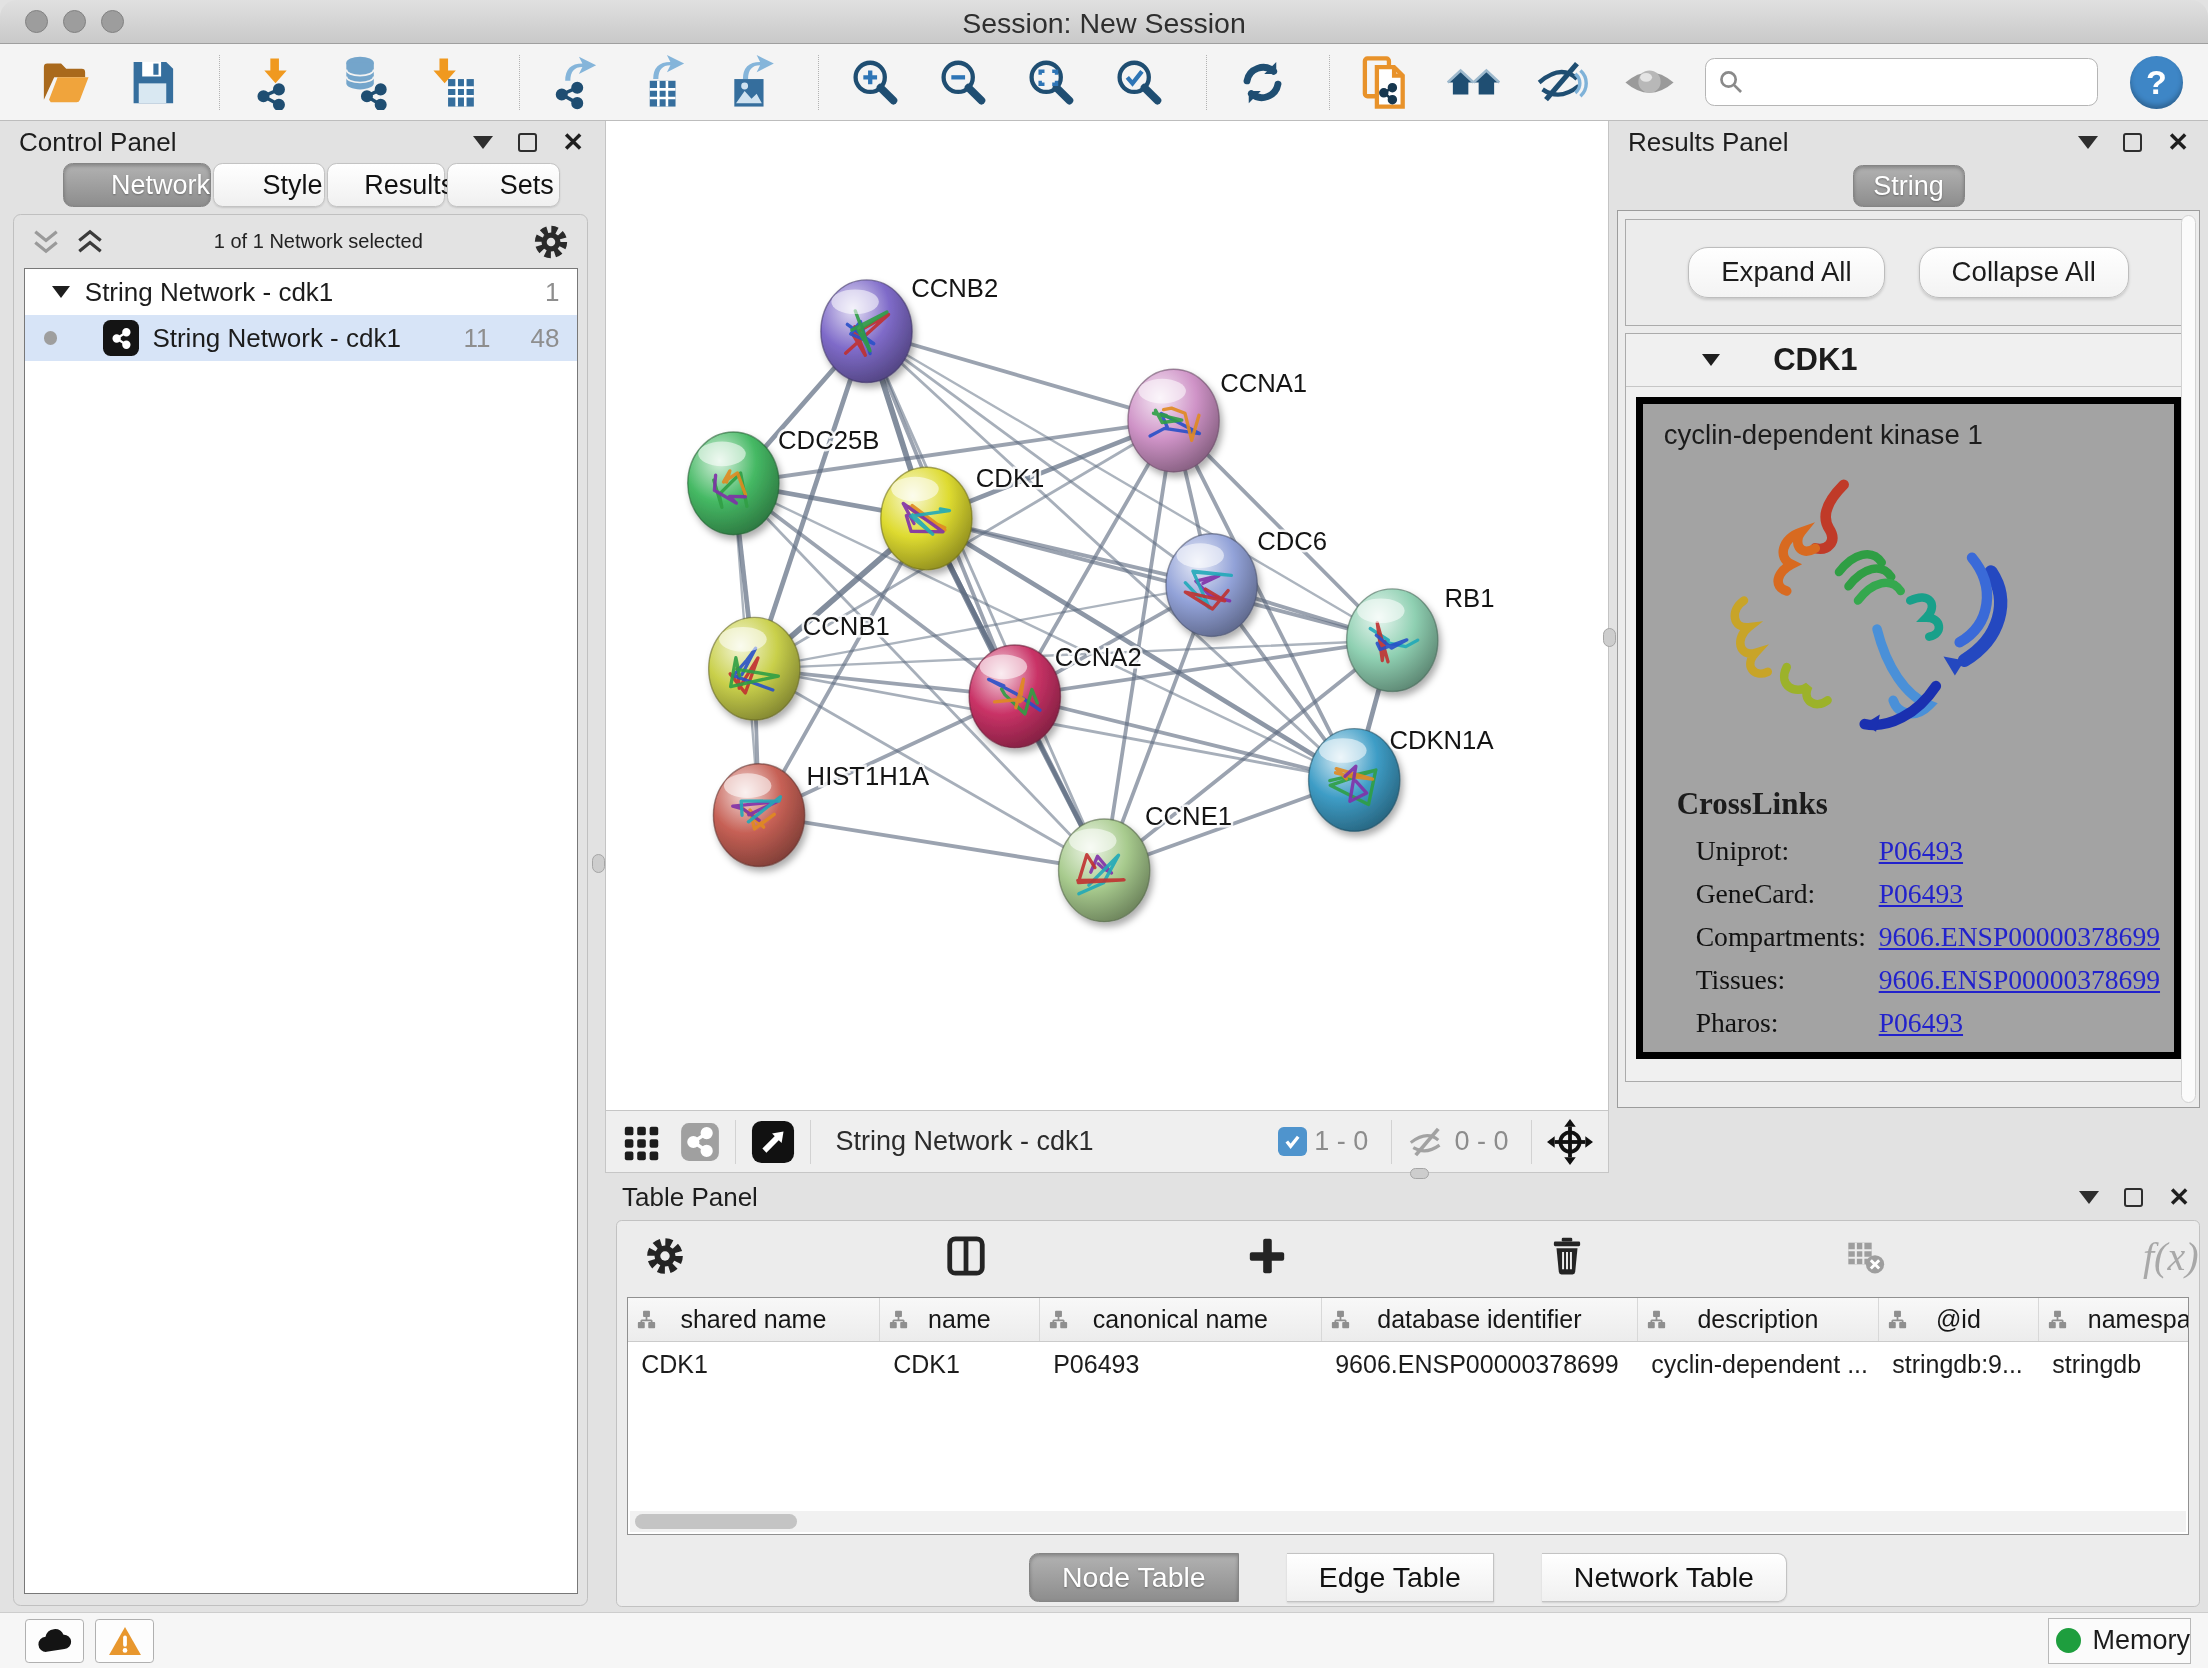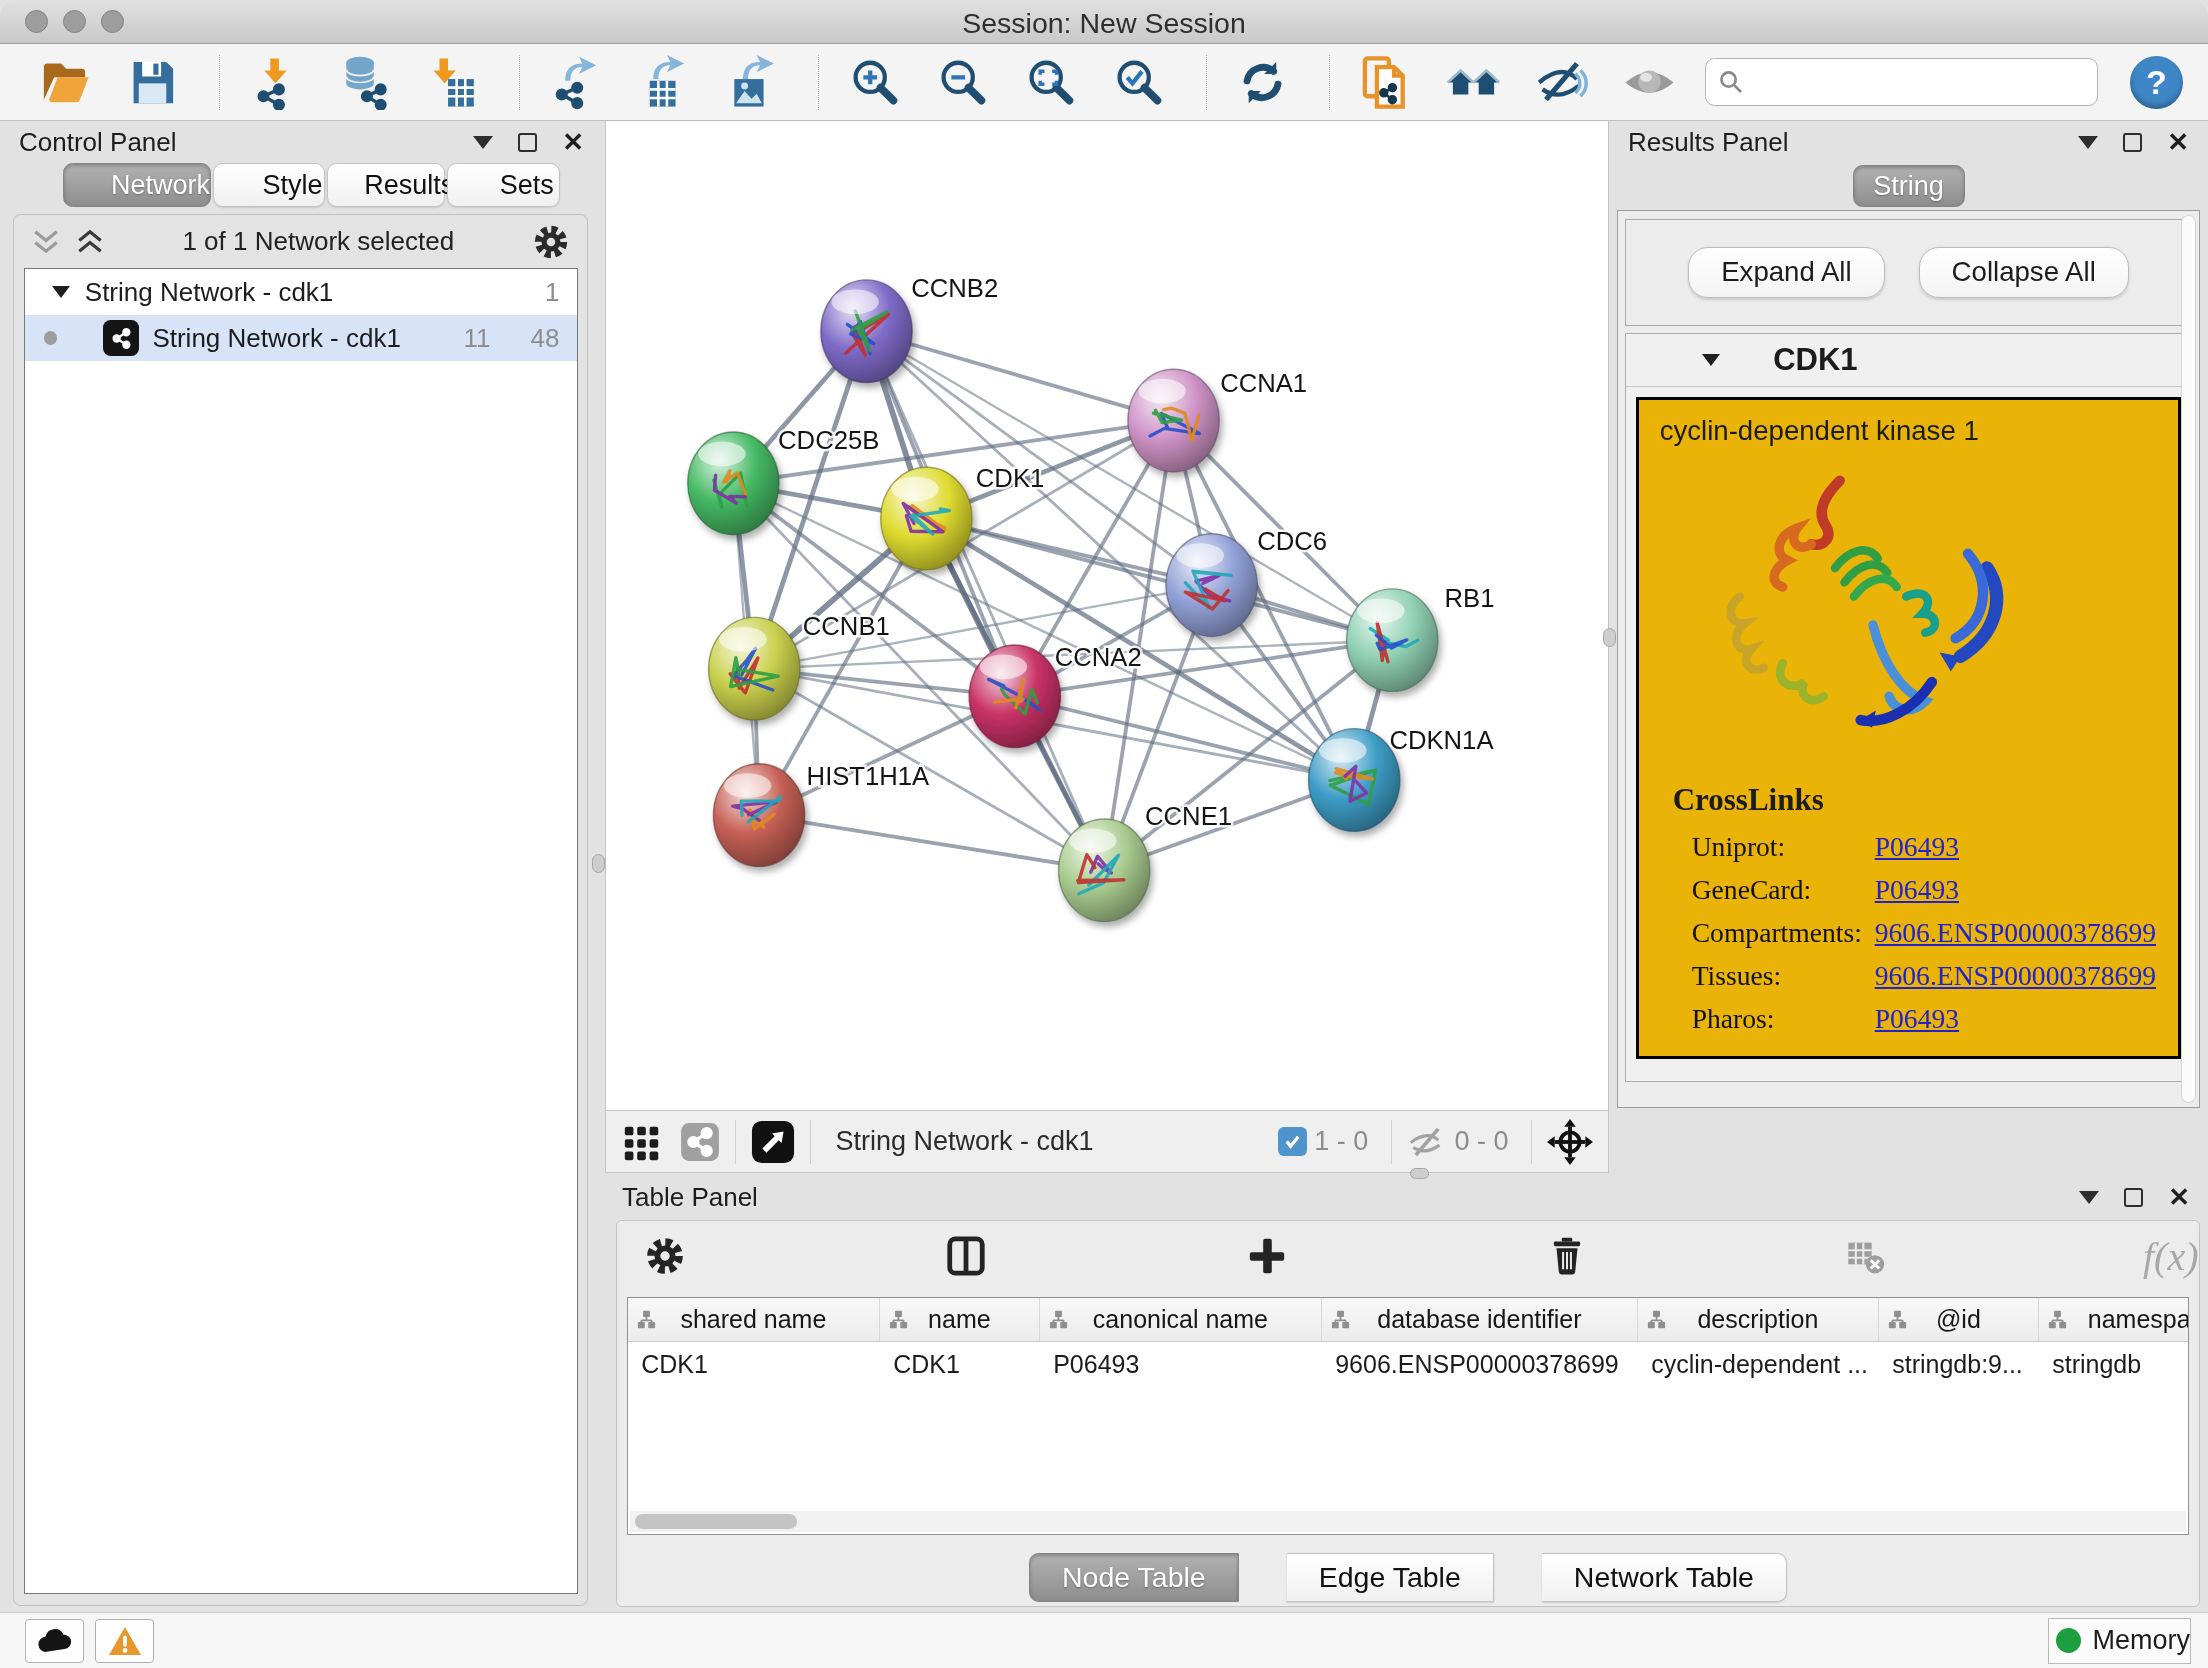--- a/index.html
+++ b/index.html
@@ -42,21 +42,21 @@
   .pill.sel { background:linear-gradient(#b2b2b2,#8d8d8d); color:#fff; border-color:#858585;
     text-shadow:0 1px 1.9px rgba(0,0,0,.3); box-shadow:inset 0 1.9px 3.8px rgba(0,0,0,.25); }
 
   
   .control { position:absolute; left:0; top:121px; width:603px; height:1491px; }
   .cp-tabs { position:absolute; left:63px; top:42px; height:44px; display:flex; }
   .cp-tabs .pill { margin-right:1.9px;padding-left:47px; }
   .cp-body { position:absolute; left:13.3px; right:15px; top:93px; bottom:5.7px; background:#e3e3e3;
     border:1px solid #c0c0c0; border-radius:7.6px; }
   .cp-sub { height:53px; display:flex; align-items:center; padding:0 17px; }
-  .cp-sub .status { flex:1; text-align:center; font-size:26px; color:#222; }
+  .cp-sub .status { flex:1; text-align:center; font-size:20px; color:#222; }
   .tree { position:absolute; left:9.5px; right:9.5px; top:53px; bottom:11.4px; background:#fff; border:1.9px solid #787878; }
   .trow { height:46px; display:flex; align-items:center; font-size:26px; position:relative; }
   .trow.rsel { background:#d7e4f7; }
   .texp { width:0; height:0; border-left:9.5px solid transparent; border-right:9.5px solid transparent;
     border-top:12.4px solid #1e1e1e; margin:0 15px 0 27px; }
   .tdot { width:13.3px; height:13.3px; border-radius:50%; background:#9e9e9e; margin:0 0 0 19px; }
   .ticon { width:36px; height:36px; background:#141414; border-radius:7.6px; margin:0 13.3px 0 46px;
     display:flex; align-items:center; justify-content:center; }
   .tnums { position:absolute; right:17px; color:#8e8e8e; display:flex; gap:40px; }
 
@@ -76,21 +76,21 @@
   .results { position:absolute; left:1609px; top:121px; width:599px; height:1055px; }
   .stringtab { position:absolute; left:0; right:0; top:44px; display:flex; justify-content:center; }
   .res-outer { position:absolute; left:7.6px; right:7.6px; top:89px; height:898px; background:#ececec;
     border:1.9px solid #9c9c9c; }
   .expbox { margin:7.6px; height:107px; border:1.9px solid #ababab; display:flex; align-items:center; justify-content:center; gap:34px; }
   .resbtn { height:51px; padding:0 32px; background:linear-gradient(#ffffff,#f3f3f3); border:1px solid #bdbdbd;
     border-radius:20px; font-size:27.6px; display:flex; align-items:center; box-shadow:0 1.9px 2.9px rgba(0,0,0,.15); }
   .cdkbox { margin:7.6px; margin-top:3.8px; height:749px; border:1.9px solid #ababab; background:#f0f0f0; }
   .cdkhead { height:53px; display:flex; align-items:center; padding-left:76px; border-bottom:1.9px solid #c6c6c6; }
   .cdkhead .gene { font-size:31px; font-weight:bold; margin-left:53px; }
-  .cdkinner { margin:9.5px; height:662px; border:3px solid #000000; background:#eab308; overflow:hidden; }
+  .cdkinner { margin:9.5px; height:662px; border:7px solid #000000; background:#a3a3a3; overflow:hidden; }
   .desc { font-size:27.6px; padding:15px 0 0 21px; }
   .protein { display:block; margin:5.7px 0 0 44px; }
   .xl-title { font-family:"Liberation Serif", serif; font-weight:bold; font-size:31px; margin:1.9px 0 7.6px 34px; }
   .xlrow { display:flex; margin-left:53px; height:43px; align-items:center; font-family:"Liberation Serif", serif; font-size:27.6px; }
   .xlrow .lab { width:183px; color:#111; }
   .xlrow .val { color:#2222cc; text-decoration:underline; }
   .vscroll { position:absolute; right:3.8px; top:3.8px; bottom:3.8px; width:15px; background:#fbfbfb; border:1px solid #d2d2d2; border-radius:7.6px; }
 
   
   .tablepanel { position:absolute; left:605px; top:1176px; width:1604px; height:437px; }

